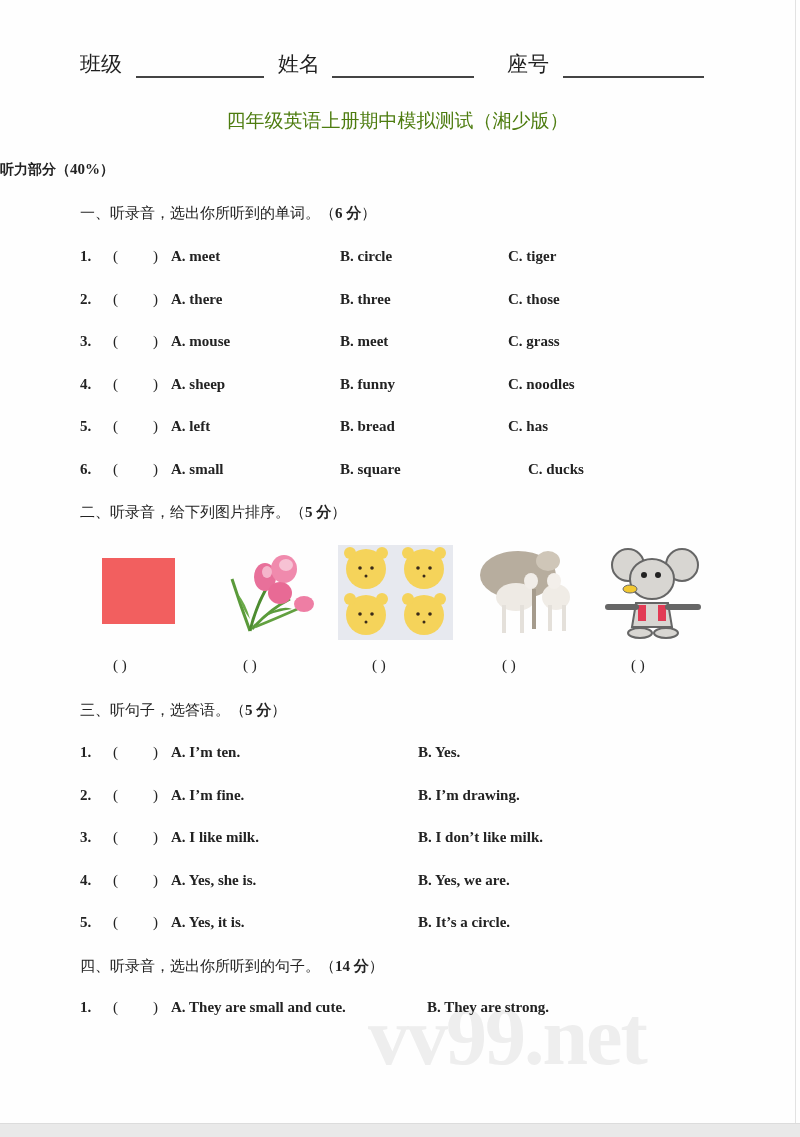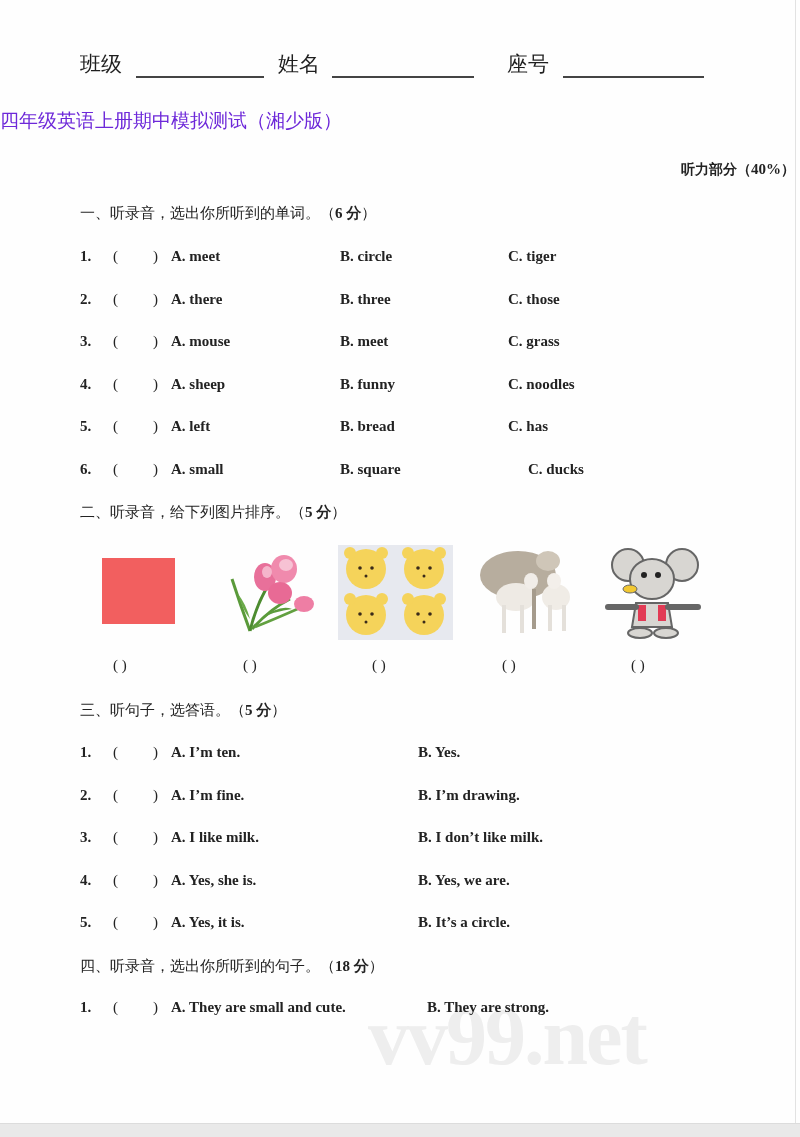--- a/index.html
+++ b/index.html
@@ -9,22 +9,22 @@
     font-family: "Liberation Serif", "DejaVu Serif", serif;
     color: #222;
   }
   .page { position: absolute; left: 0; top: 0; width: 795px; height: 1123px; background: #fefefe; border-right: 1px solid #e2e2e2; }
   .bottom-band { position: absolute; left: 0; top: 1123px; width: 800px; height: 14px; background: #e9e9e9; border-top: 1px solid #dcdcdc; }
 
   .header-line { position: absolute; top: 50px; left: 80px; height: 32px; font-family: "DejaVu Sans", sans-serif; font-size: 21px; color: #1e1e1e; }
   .hl-label { position: absolute; top: 0; white-space: nowrap; }
   .hl-blank { position: absolute; top: 26px; height: 0; border-bottom: 2px solid #444; }
 
-  .title { position: absolute; top: 108px; left: 0; width: 795px; text-align: left; font-family: "DejaVu Sans", sans-serif; font-size: 19px; color: #6d28d9; }
-  .subtitle { position: absolute; top: 161px; left: 0; width: 795px; text-align: right; font-family: "DejaVu Sans", sans-serif; font-size: 14px; font-weight: bold; color: #222; }
+  .title { position: absolute; top: 108px; left: 0; width: 795px; text-align: center; font-family: "DejaVu Sans", sans-serif; font-size: 19px; color: #4d7c0f; }
+  .subtitle { position: absolute; top: 161px; left: 0; width: 795px; text-align: left; font-family: "DejaVu Sans", sans-serif; font-size: 14px; font-weight: bold; color: #222; }
   .subtitle .num { font-family: "Liberation Serif", serif; font-weight: bold; font-size: 15px; }
 
   .section-h { position: absolute; left: 80px; font-family: "DejaVu Sans", sans-serif; font-size: 15px; color: #222; white-space: nowrap; }
   .section-h .pts { font-family: "Liberation Serif", serif; font-weight: bold; }
 
   .row { position: absolute; left: 80px; height: 22px; font-family: "Liberation Serif", serif; font-weight: bold; font-size: 15px; color: #222; white-space: nowrap; }
   .row span { position: absolute; top: 0; }
   .q-num { left: 0; }
   .paren-l { left: 33px; font-weight: normal; }
   .paren-r { left: 73px; font-weight: normal; }
@@ -227,21 +227,21 @@
 <div class="row" style="top:914px">
   <span class="q-num">5.</span>
   <span class="paren-l">(</span>
   <span class="paren-r">)</span>
   <span class="optA">A.  Yes, it is.</span>
   <span style="left:338px">B.  It’s a circle.</span>
 </div>
 
 <div class="watermark">vv99.net</div>
 
-<div class="section-h" style="top:957px"><span>四、听录音，选出你所听到的句子。（</span><span class="pts">18 分</span><span>）</span></div>
+<div class="section-h" style="top:957px"><span>四、听录音，选出你所听到的句子。（</span><span class="pts">14 分</span><span>）</span></div>
 
 <div class="row" style="top:999px">
   <span class="q-num">1.</span>
   <span class="paren-l">(</span>
   <span class="paren-r">)</span>
   <span class="optA">A.  They are small and cute.</span>
   <span style="left:347px">B.  They are strong.</span>
 </div>
 
 </body></html>

